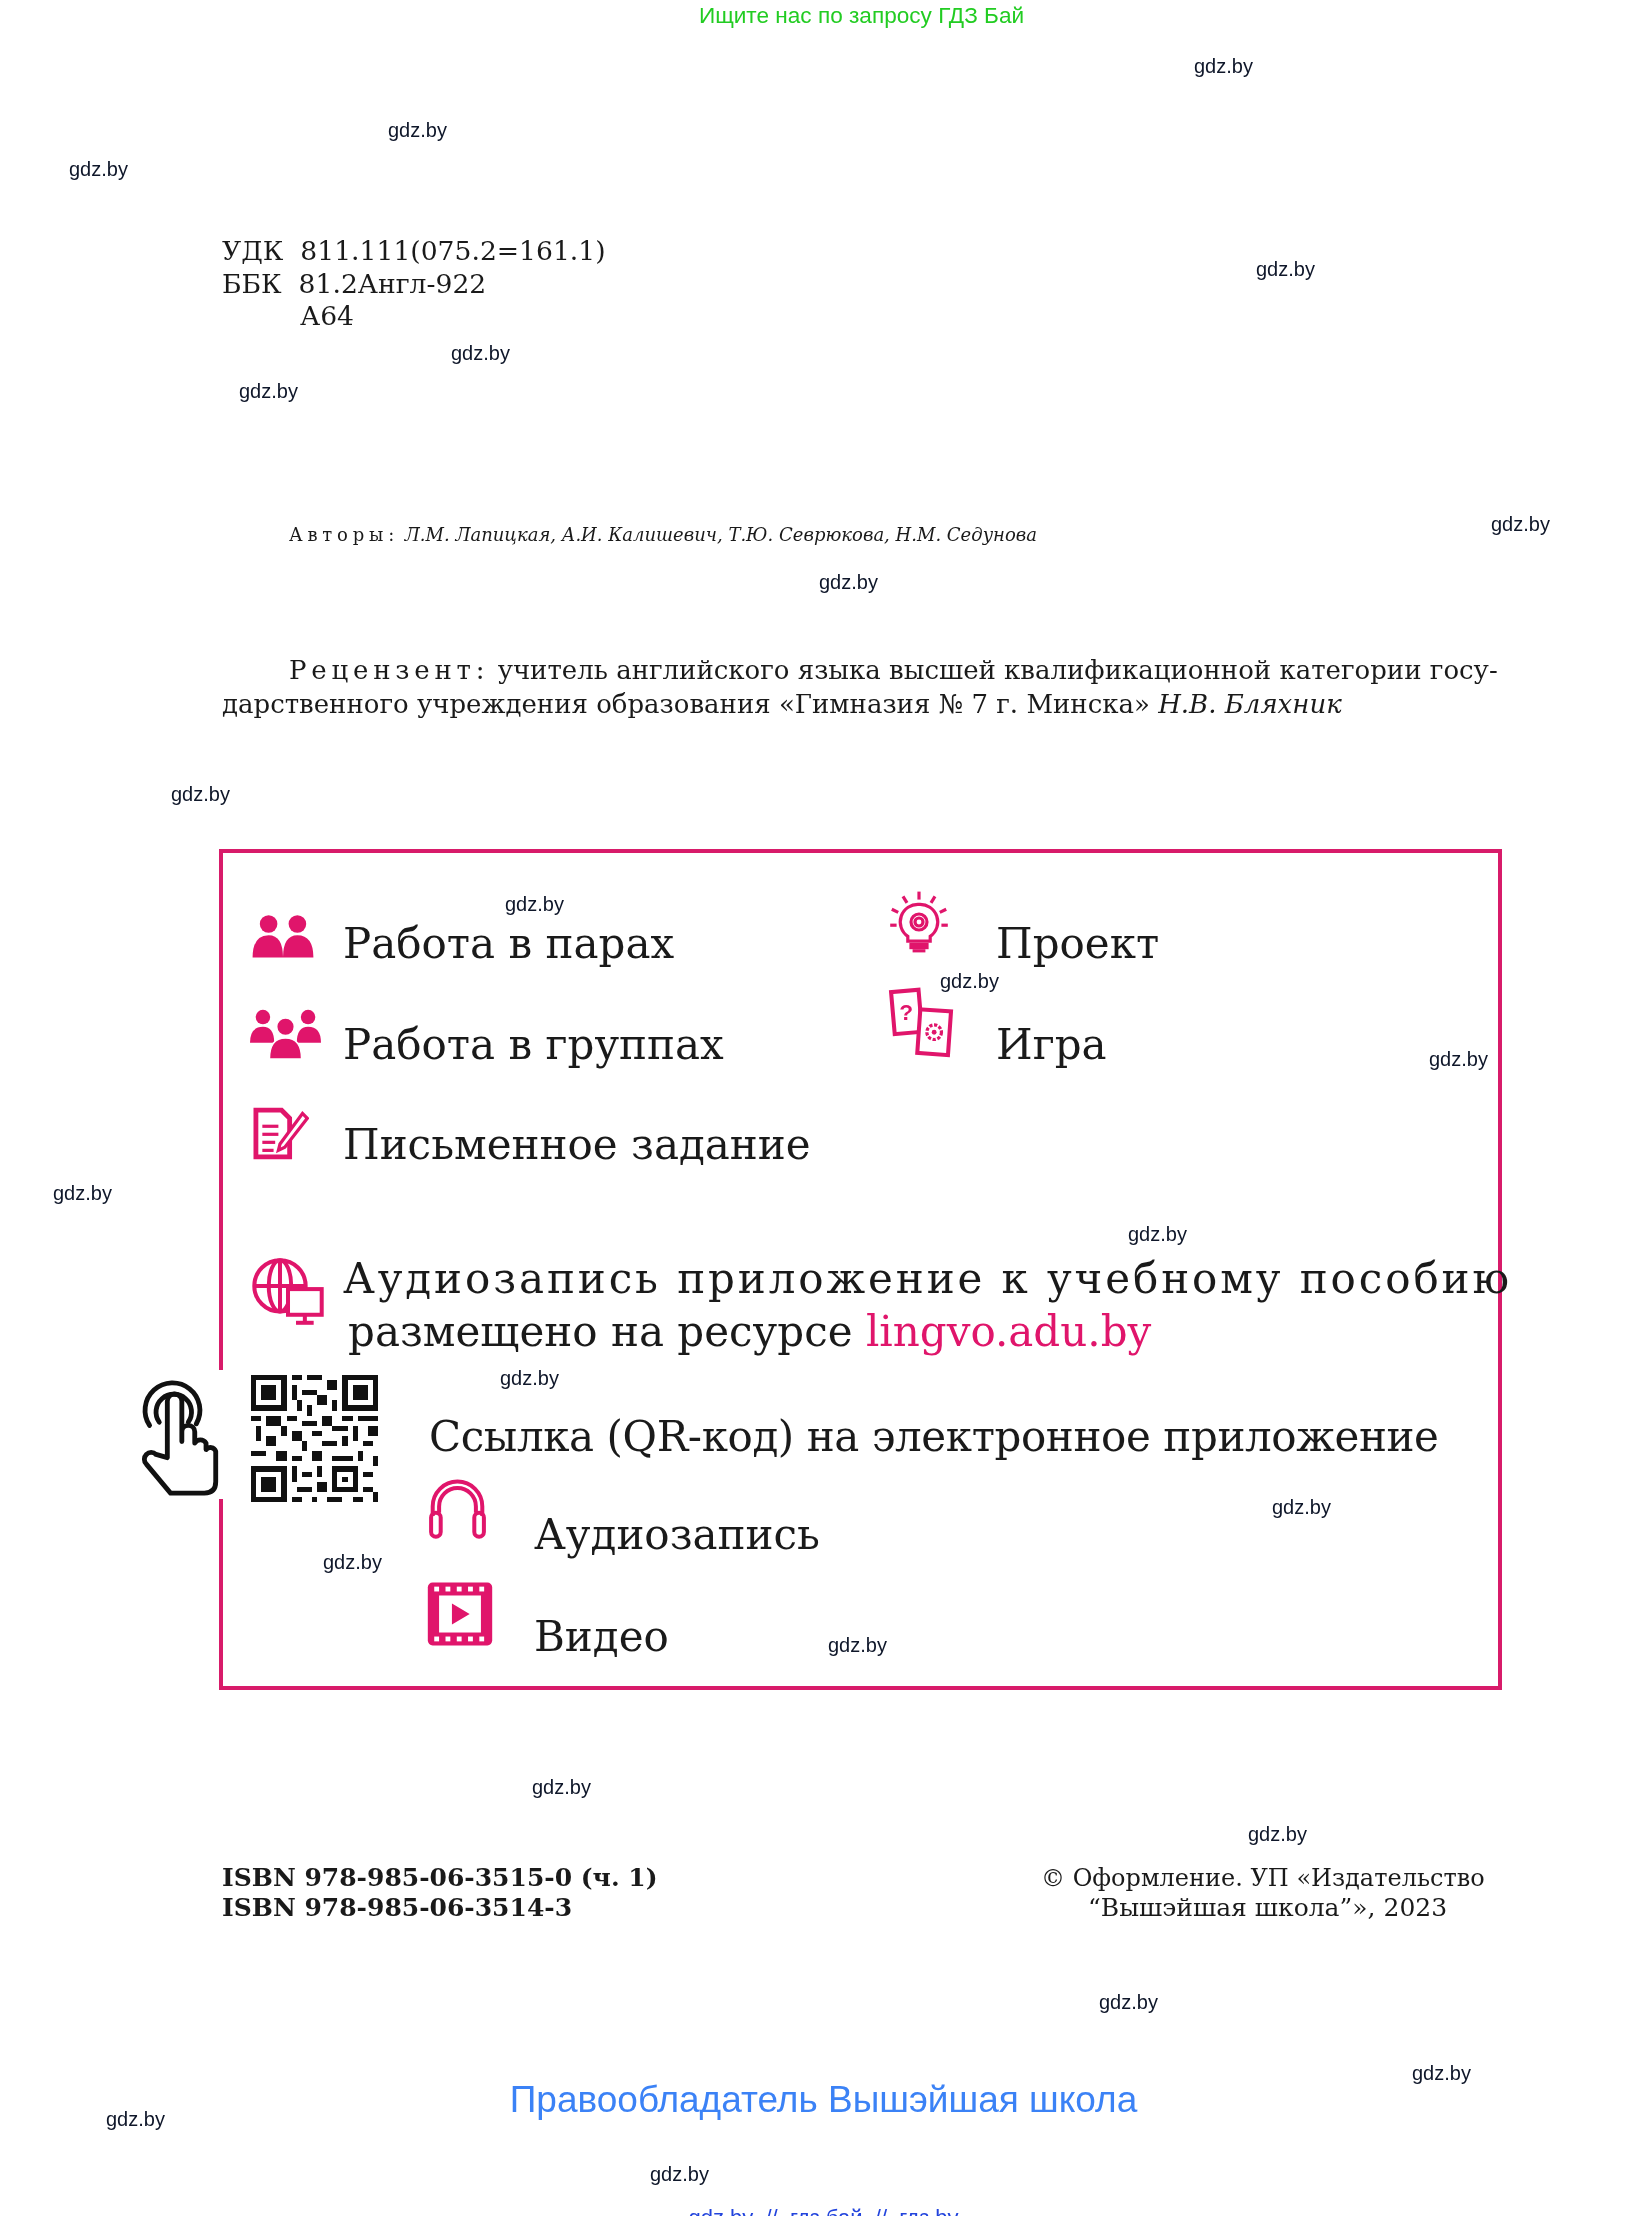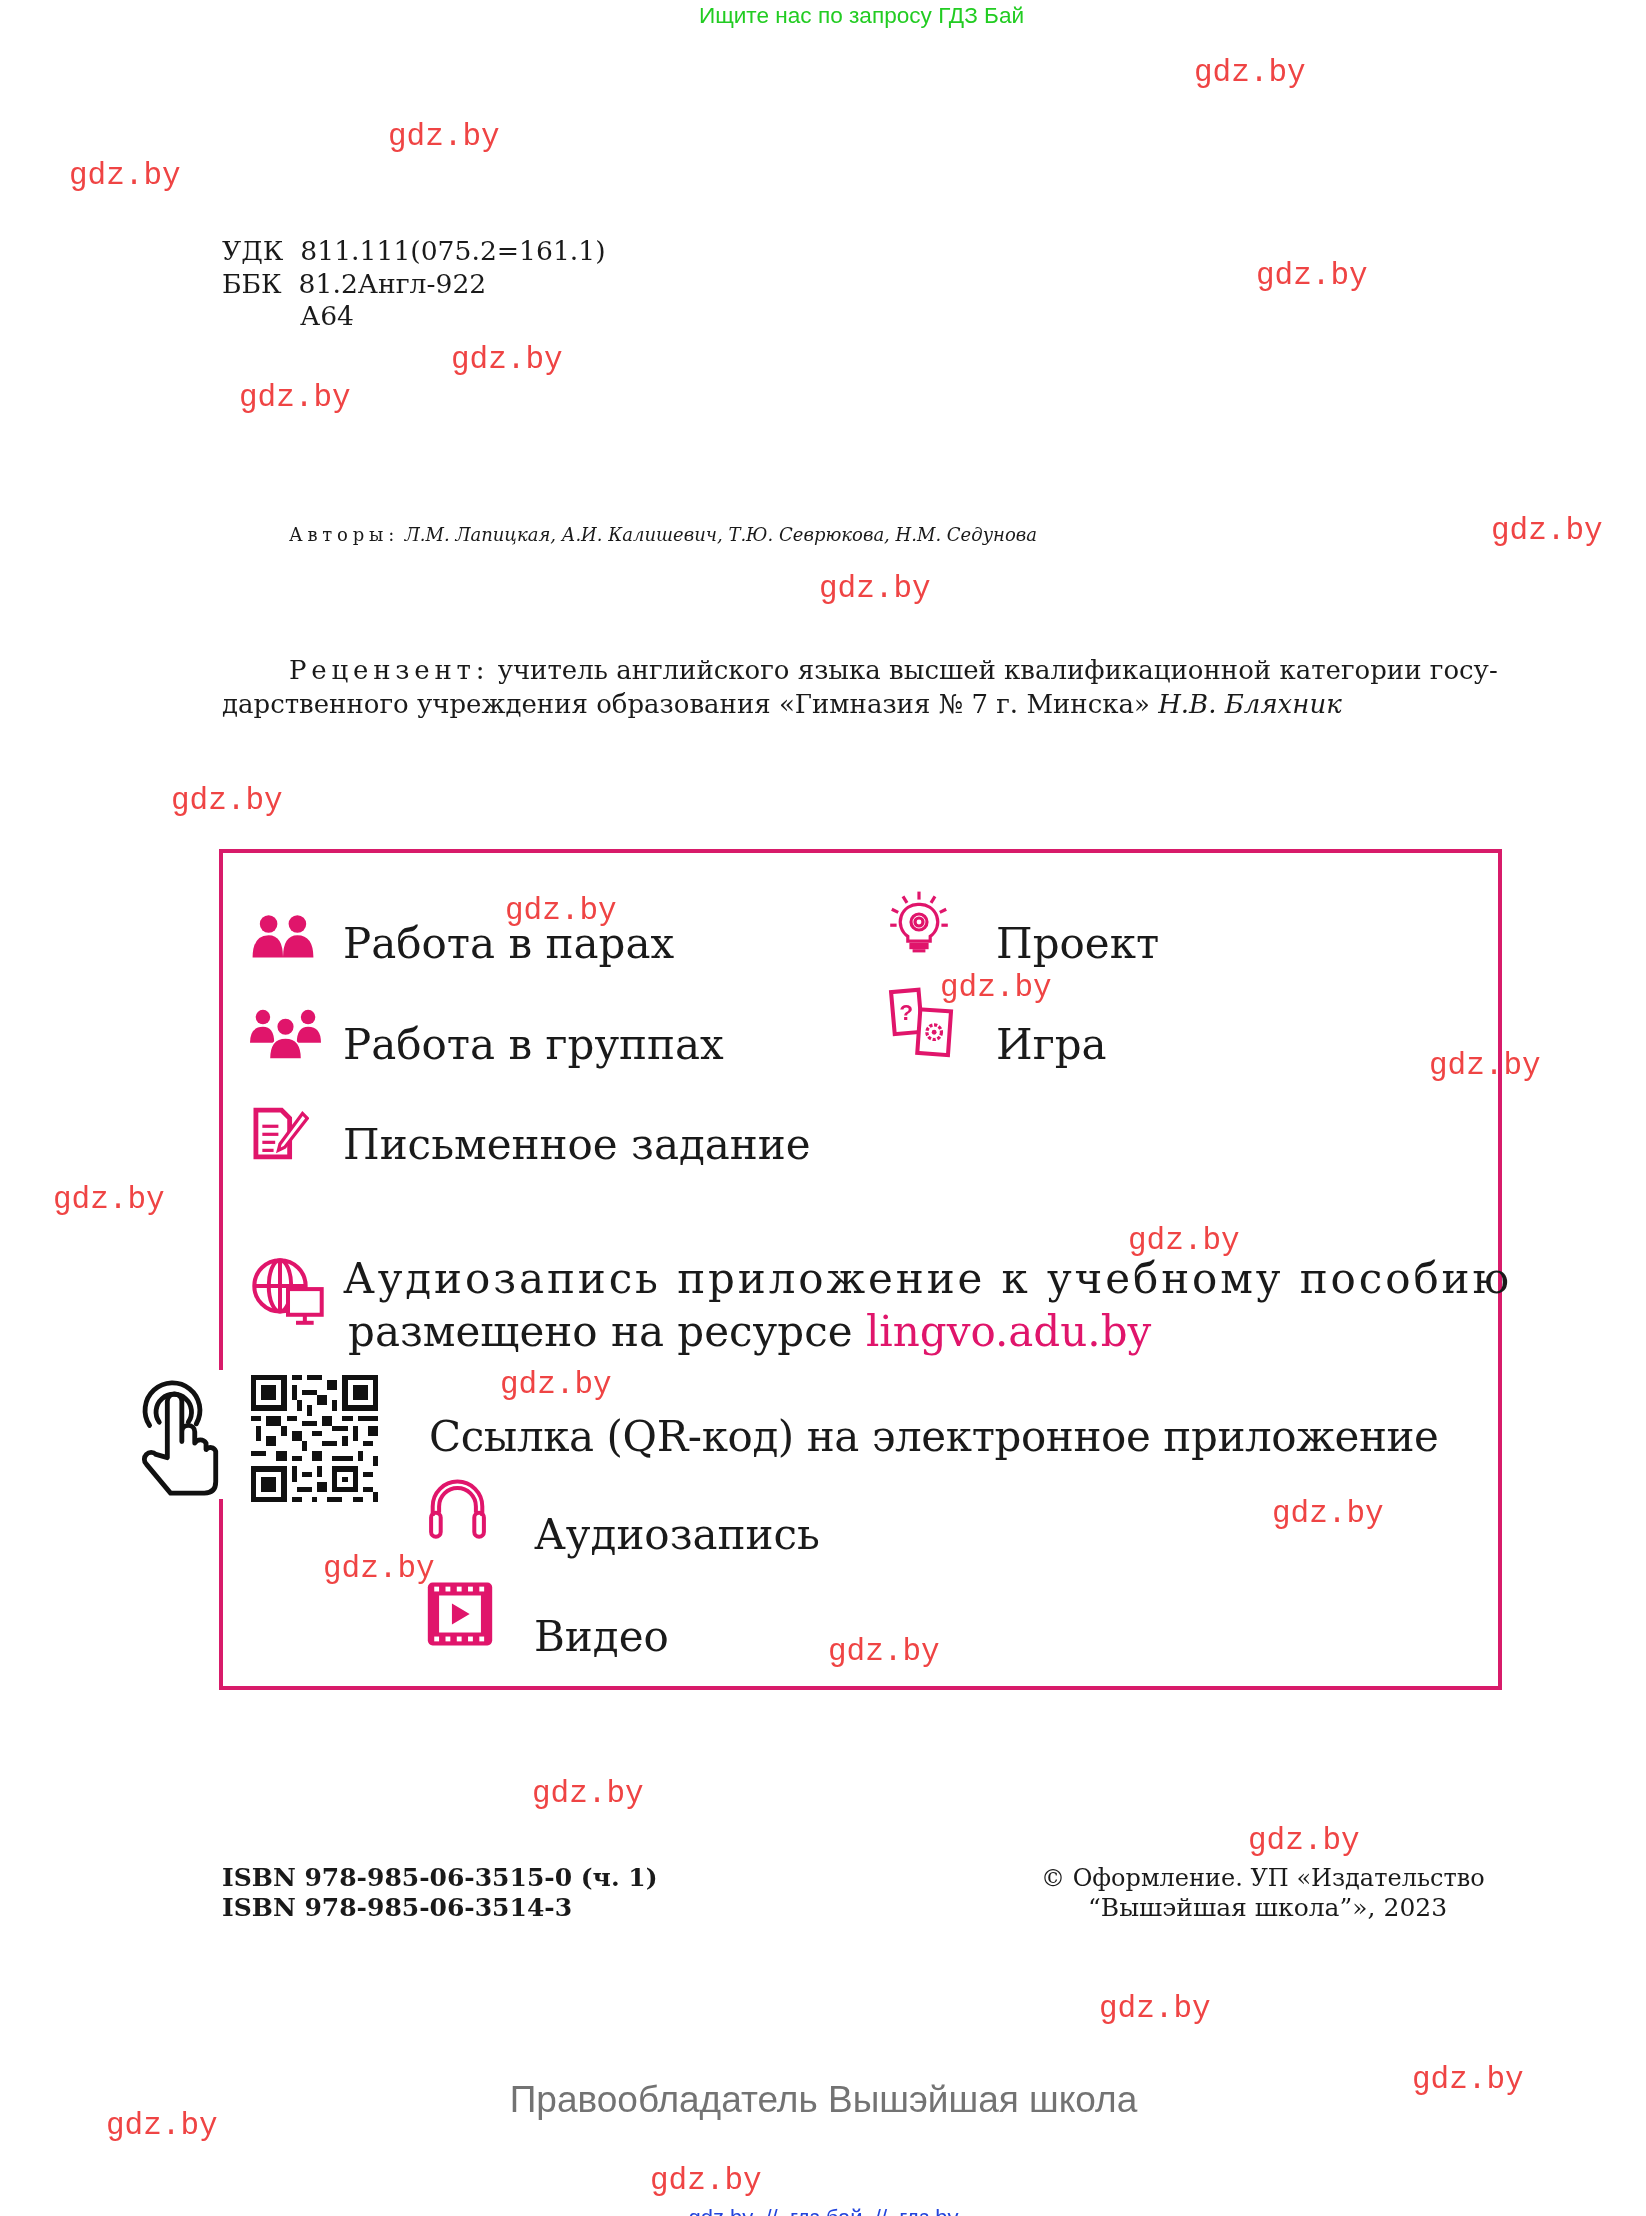--- a/index.html
+++ b/index.html
@@ -1,29 +1,29 @@
 <!DOCTYPE html>
 <html style="font-size:13px"><head>
 <meta charset="utf-8">
 <style>
   html, body { margin:0; padding:0; background:#ffffff; }
   body { width:1647px; height:2216px; position:relative; overflow:hidden; }
   .abs { position:absolute; white-space:nowrap; }
   .serif { font-family:"DejaVu Serif", "Liberation Serif", serif; color:#1a1a1a; }
-  .wm { font-family:Liberation Mono, monospace; font-size:31px; color:#ef4444; }
+  .wm { font-family:Liberation Sans, sans-serif; font-size:20px; color:#0f172a; }
   .top-banner { font-family:"Liberation Sans", sans-serif; font-size:22.6px; color:#22cc22; }
   .meta { font-size:26.6px; line-height:32px; }
   .spaced { letter-spacing:4.8px; }
   .ital { font-style:italic; }
   .frame { position:absolute; left:219px; top:849px; width:1283px; height:841px;
            border:4px solid #d81b6a; box-sizing:border-box; }
   .legend-label { font-family:"DejaVu Serif", serif; font-size:42px; color:#1a1a1a; }
   .pink { color:#e0156b; }
   .icon { position:absolute; }
-  .footer-pink { font-family:"Liberation Sans", sans-serif; font-size:37px; color:#737373; }
+  .footer-pink { font-family:"Liberation Sans", sans-serif; font-size:37px; color:#3b82f6; }
   .footer-blue { font-family:"Liberation Sans", sans-serif; font-size:22px; color:#2244dd; }
   .qr-cut { position:absolute; left:214px; width:13px; background:#fff; }
 </style>
 </head>
 <body>
 
 <div class="abs top-banner" style="left:0; width:1647px; top:3.2px; text-align:center;padding-left:38px;">Ищите нас по запросу ГДЗ Бай</div>
 
 <div id="wm-layer">
     <div class="abs wm" style="left: 1194px; top: 55px;">gdz.by</div>

